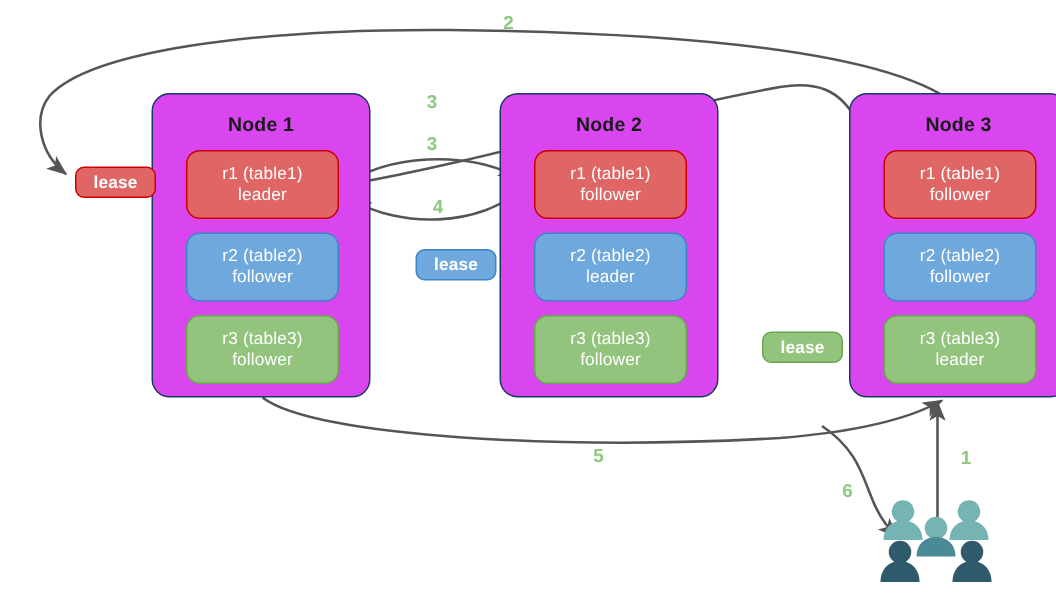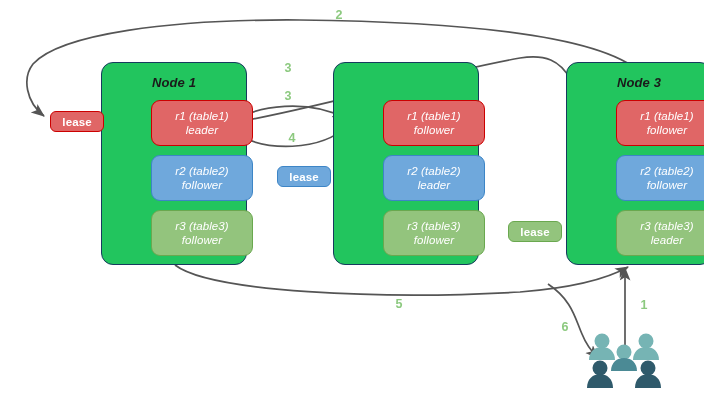--- a/index.html
+++ b/index.html
@@ -23,22 +23,21 @@
     top: 0;
     width: 704px;
     height: 405px;
     pointer-events: none;
   }
   .node-box {
     position: absolute;
     box-sizing: border-box;
     border: 1.6px solid #173a5e;
     border-radius: 12px;
-    background: #22c55e;
-    font-style: italic;
+    background: #d946ef;
   }
   .node-title {
     position: absolute;
     left: 0;
     right: 0;
     text-align: center;
     font-size: 13px;
     font-weight: bold;
     color: #1b1b1b;
     letter-spacing: .1px;
@@ -49,21 +48,20 @@
     border-radius: 9px;
     display: flex;
     flex-direction: column;
     align-items: center;
     justify-content: center;
     color: #ffffff;
     font-size: 11.5px;
     line-height: 14px;
     text-align: center;
     letter-spacing: .1px;
-    margin-left: 27px;
   }
   .replica .ln { display: block; }
   .rep-red   { background: #e06666; border: 1.6px solid #cc0000; }
   .rep-blue  { background: #6fa8dc; border: 1.6px solid #3d85c6; }
   .rep-green { background: #93c47d; border: 1.6px solid #6aa84f; }
   .lease {
     position: absolute;
     box-sizing: border-box;
     border-radius: 6px;
     display: flex;
@@ -132,20 +130,21 @@
       <span class="ln">follower</span>
     </div>
 
     <div class="replica rep-green" style="left:22px; top:147px; width:102px; height:46px;">
       <span class="ln">r3 (table3)</span>
       <span class="ln">follower</span>
     </div>
   </div>
 
   <div class="node-box" style="left:333px; top:62px; width:146px; height:203px;">
+    <div class="node-title" style="top:12px;">Node 2</div>
 
     <div class="replica rep-red" style="left:22px; top:37px; width:102px; height:46px;">
       <span class="ln">r1 (table1)</span>
       <span class="ln">follower</span>
     </div>
 
     <div class="replica rep-blue" style="left:22px; top:92px; width:102px; height:46px;">
       <span class="ln">r2 (table2)</span>
       <span class="ln">leader</span>
     </div>

